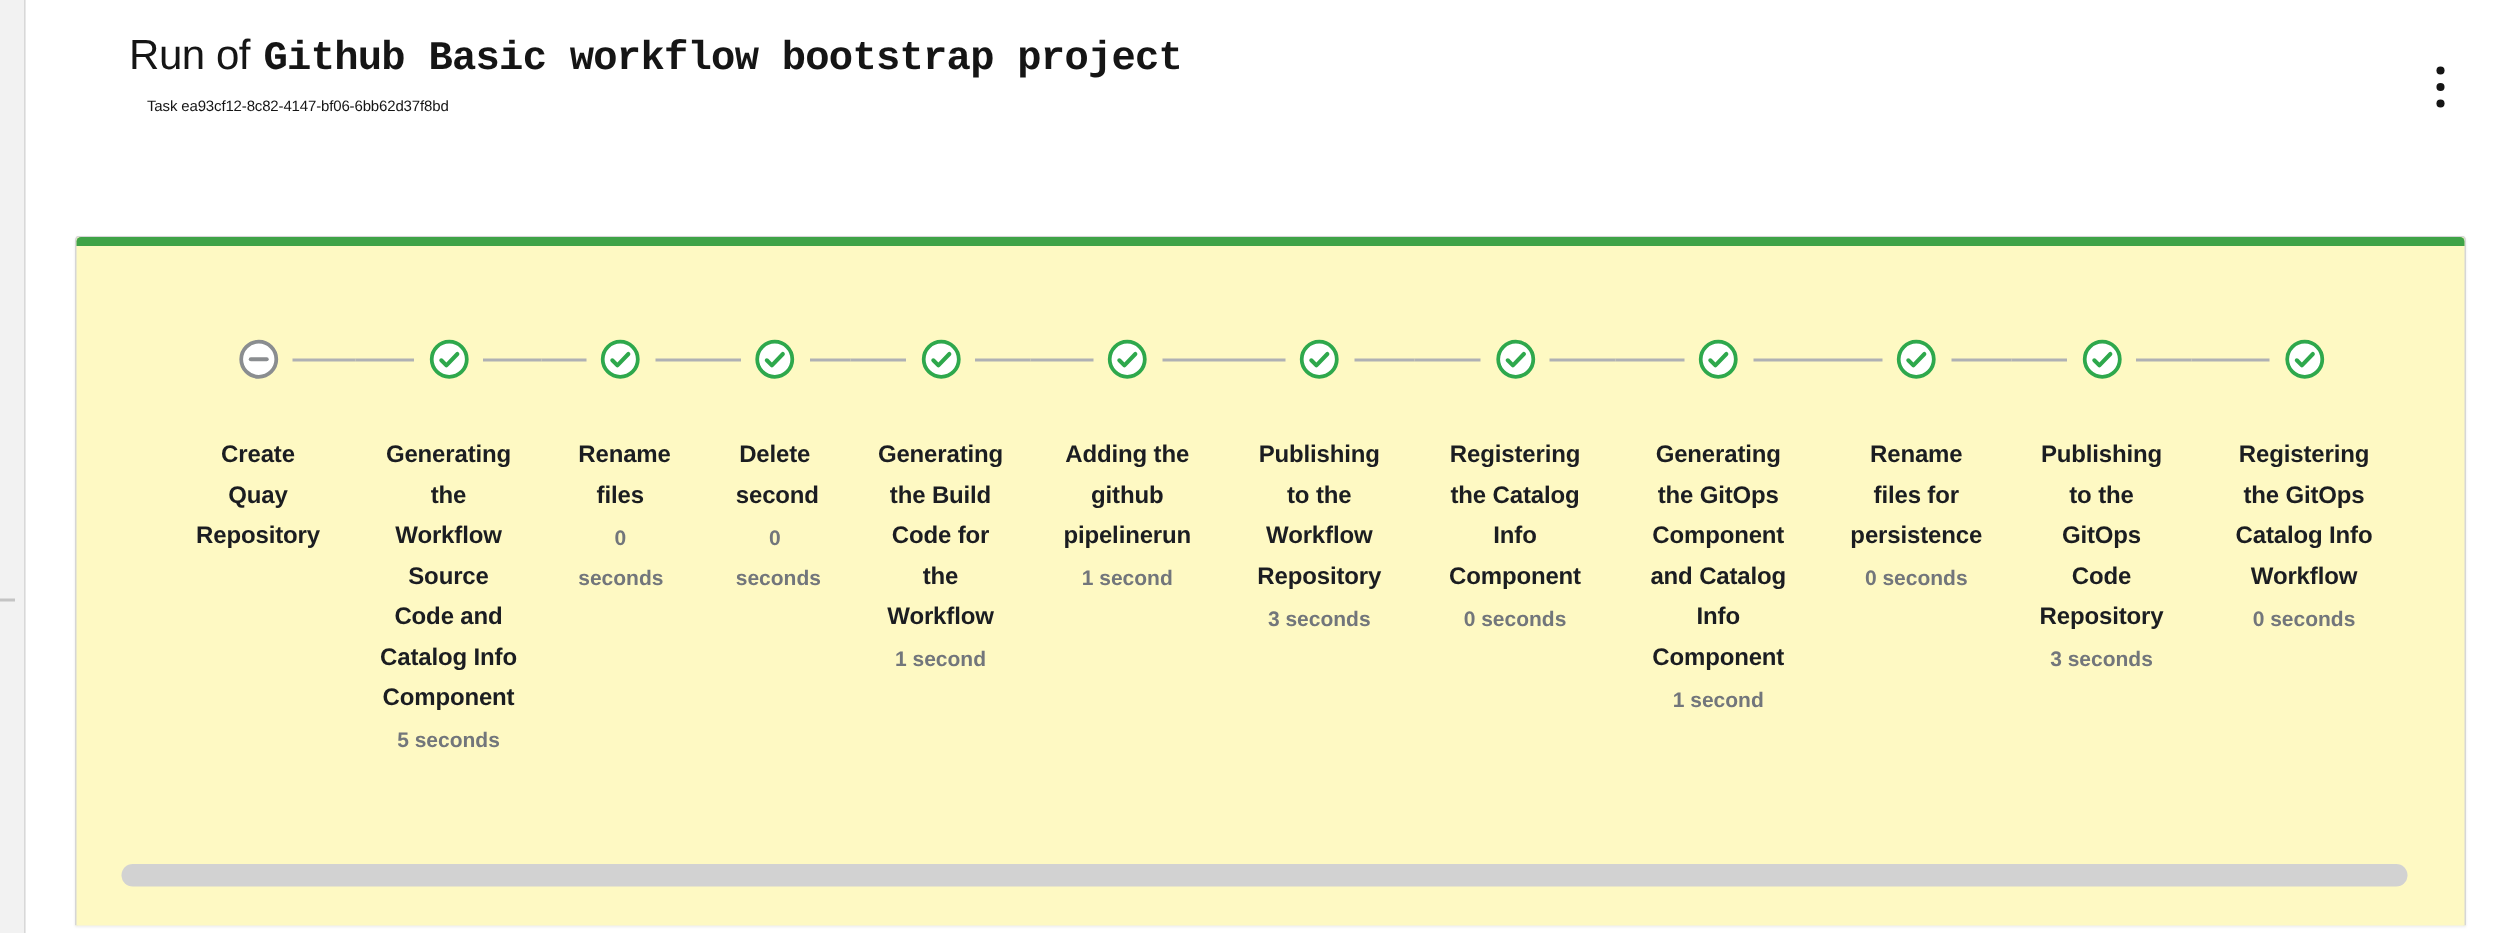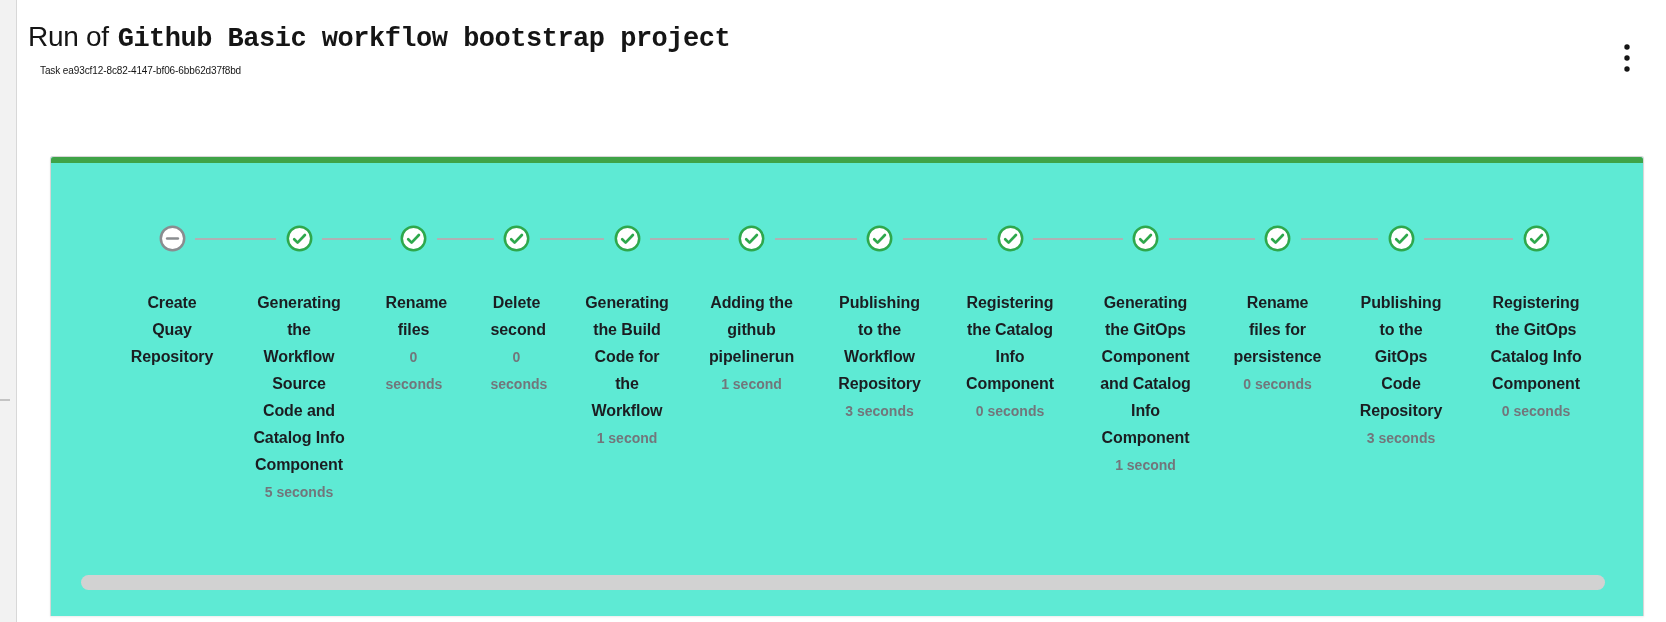--- a/index.html
+++ b/index.html
@@ -23,21 +23,21 @@
     position: absolute; left: 0; top: 0; bottom: 0;
     width: 17px; background: #f2f2f2;
     border-right: 1px solid #d8d8d8;
   }
   .rail-tick {
     position: absolute; top: 399px; left: 0;
     width: 10px; height: 2px; background: #c4c4c4;
   }
 
   
-  .page-header { position: relative; padding: 16px 30px 0 28px; }
+  .page-header { position: relative; padding: 16px 30px 0 86px; }
   .title-row { display: flex; align-items: baseline; }
   h1.page-title { font-weight: 400; line-height: 38px; white-space: nowrap; }
   .title-prefix { font-size: 28px; font-weight: 400; letter-spacing: -0.3px; }
   .workflow-name {
     font-family: "Liberation Mono", "DejaVu Sans Mono", monospace;
     font-size: 27px; font-weight: 700; margin-left: 9px; letter-spacing: -0.5px;
   }
   .subtitle { margin-top: 7px; font-size: 10px; font-weight: 500; letter-spacing: -0.1px; margin-left: 12px; }
 
   .kebab-btn {
@@ -45,21 +45,21 @@
     width: 26px; height: 40px;
     background: transparent; border: none; cursor: pointer;
     display: flex; align-items: center; justify-content: center;
   }
 
   
   .card {
     position: relative;
     margin: 80px 22px 0 50px;
     height: 460px;
-    background: #5eead4;
+    background: #fef9c3;
     border: 1px solid #d6d6d6;
     border-bottom: none;
     border-radius: 3px 3px 0 0;
     box-shadow: 0 1px 2px rgba(0,0,0,0.08);
   }
   .card-accent {
     height: 6px; background: var(--accent-green);
     border-radius: 3px 3px 0 0;
   }
 
@@ -313,19 +313,19 @@
   <div class="step col-12 success">
     <div class="icon-row">
       <span class="step-icon">
             <svg width="27" height="27" viewBox="0 0 27 27">
               <circle cx="13.5" cy="13.5" r="11.7" fill="#fff" stroke="currentColor" stroke-width="2.5"></circle>
               <path d="M8.2 14.2 l3.4 3.4 L18.9 10" fill="none" stroke="currentColor" stroke-width="2.7" stroke-linecap="round" stroke-linejoin="round"></path>
             </svg>
           </span>
     </div>
     <div class="text-wrap">
-      <div class="step-label">Registering the GitOps Catalog Info Component</div>
+      <div class="step-label">Registering the GitOps Catalog Info Workflow</div>
       <div class="step-duration">0 seconds</div>
     </div>
   </div>
 </div>
   <div class="scrollbar-thumb"></div>
 </section>
 
 </body></html>

